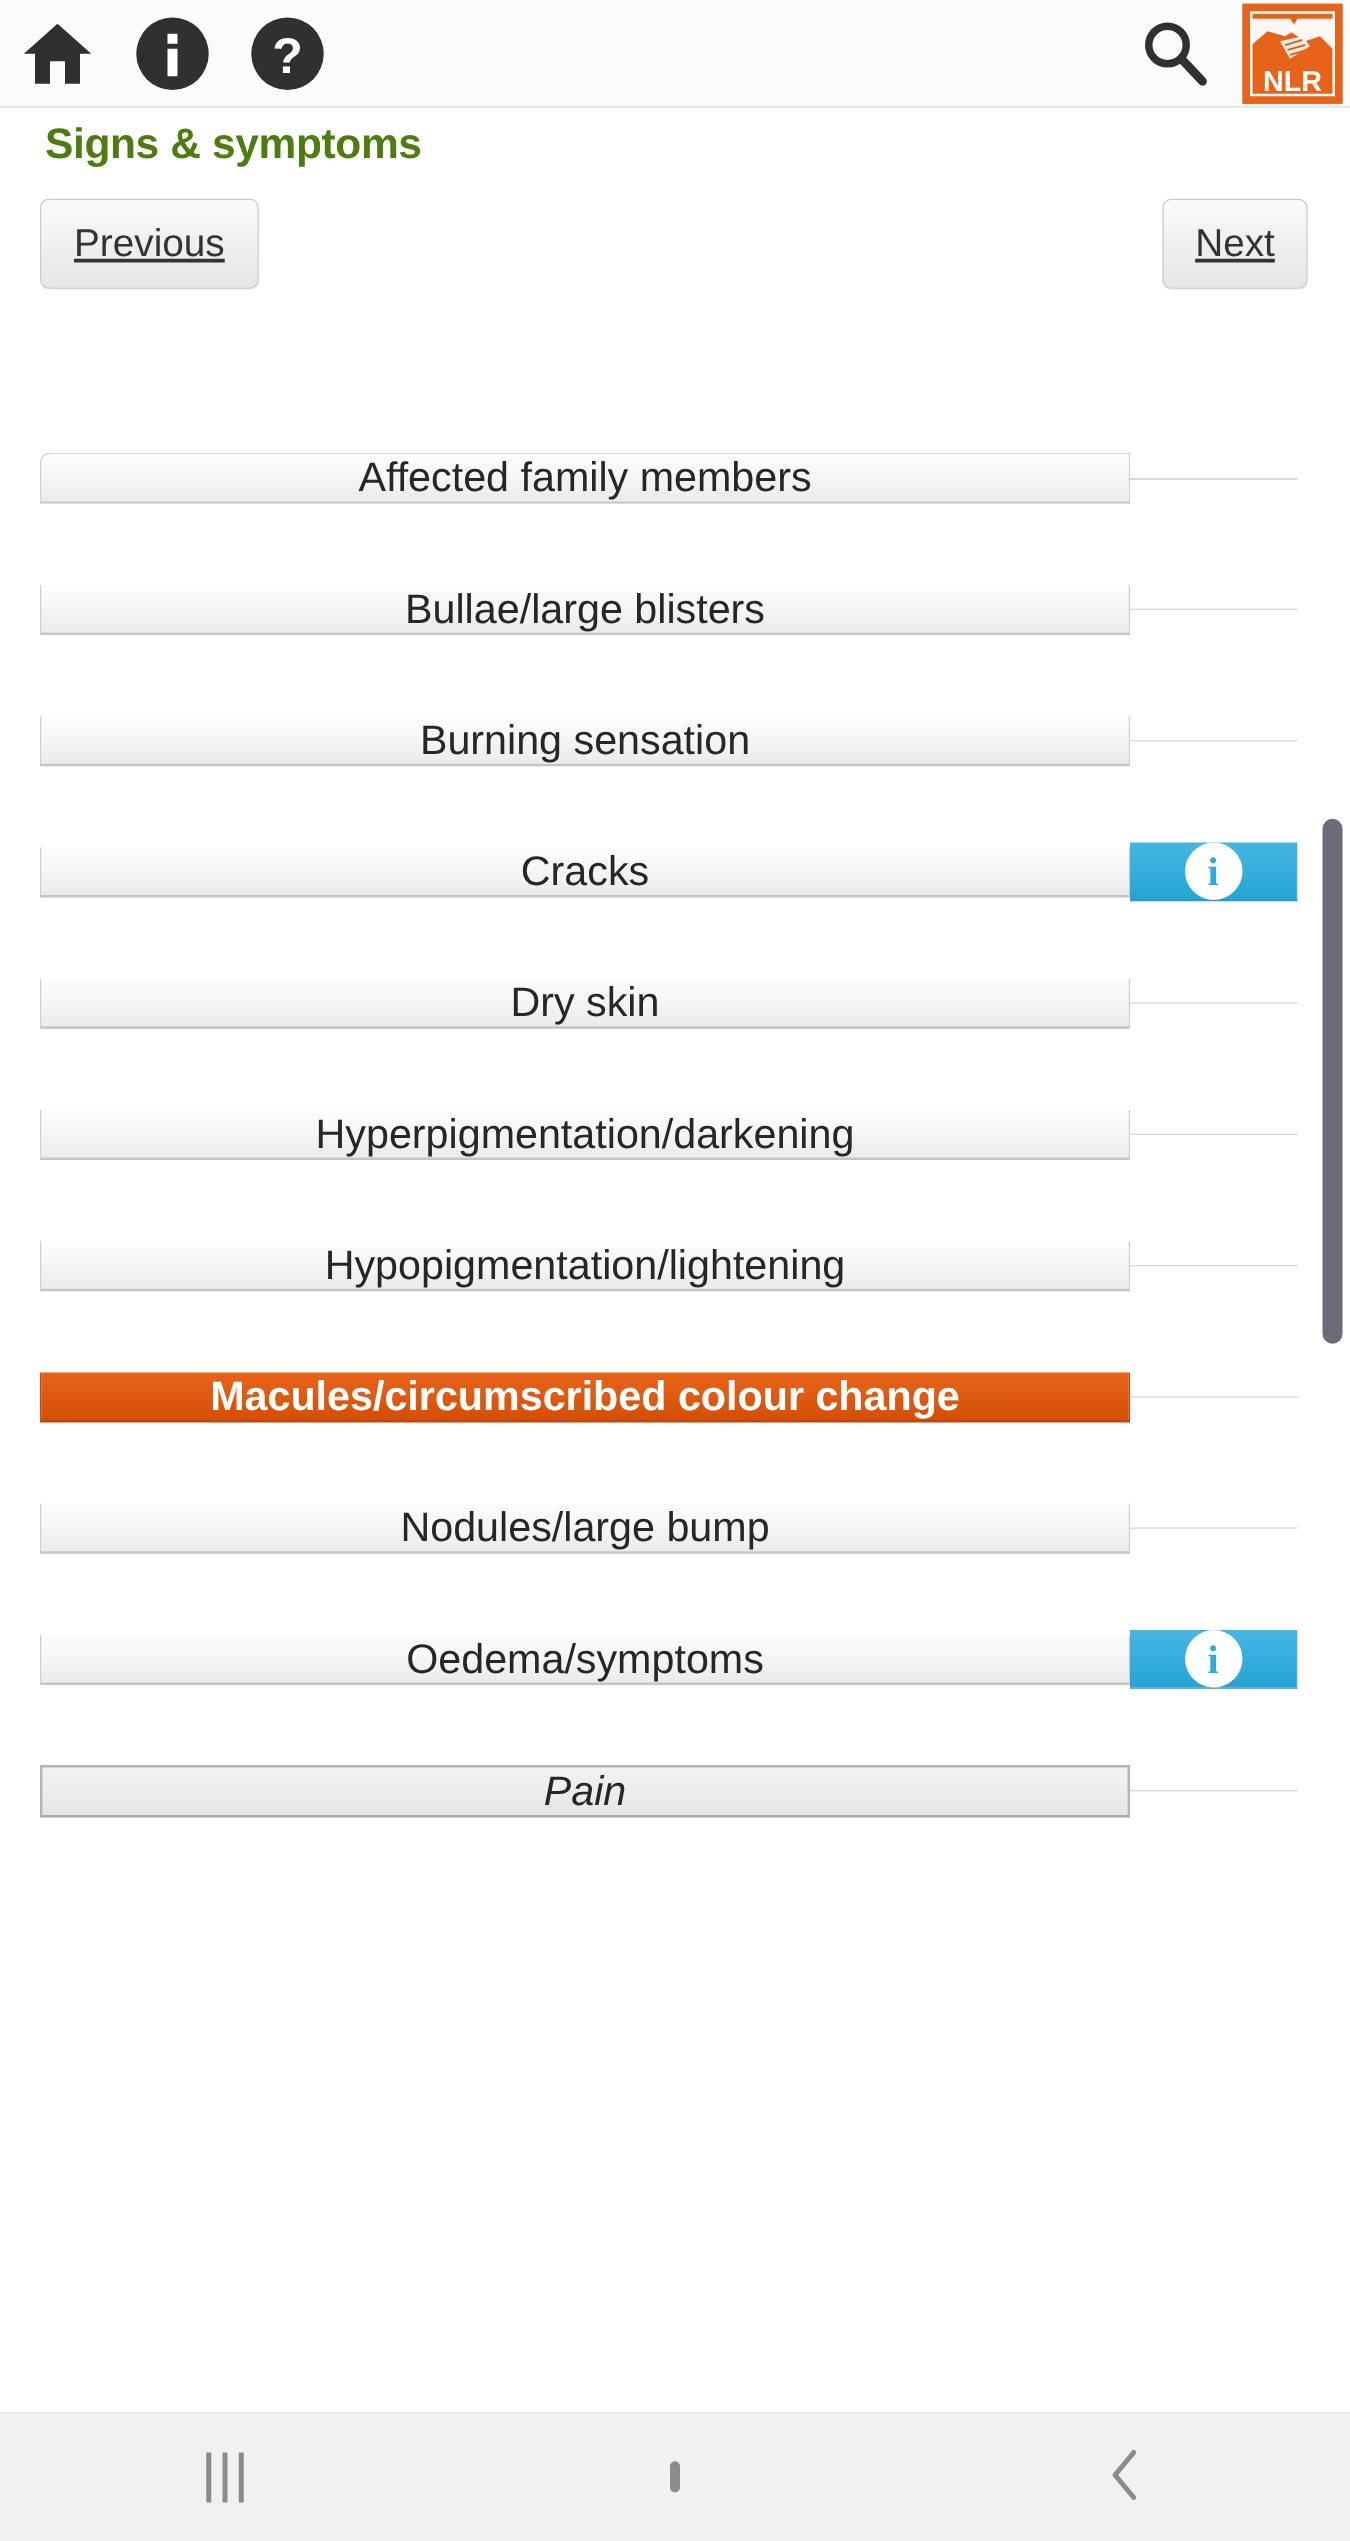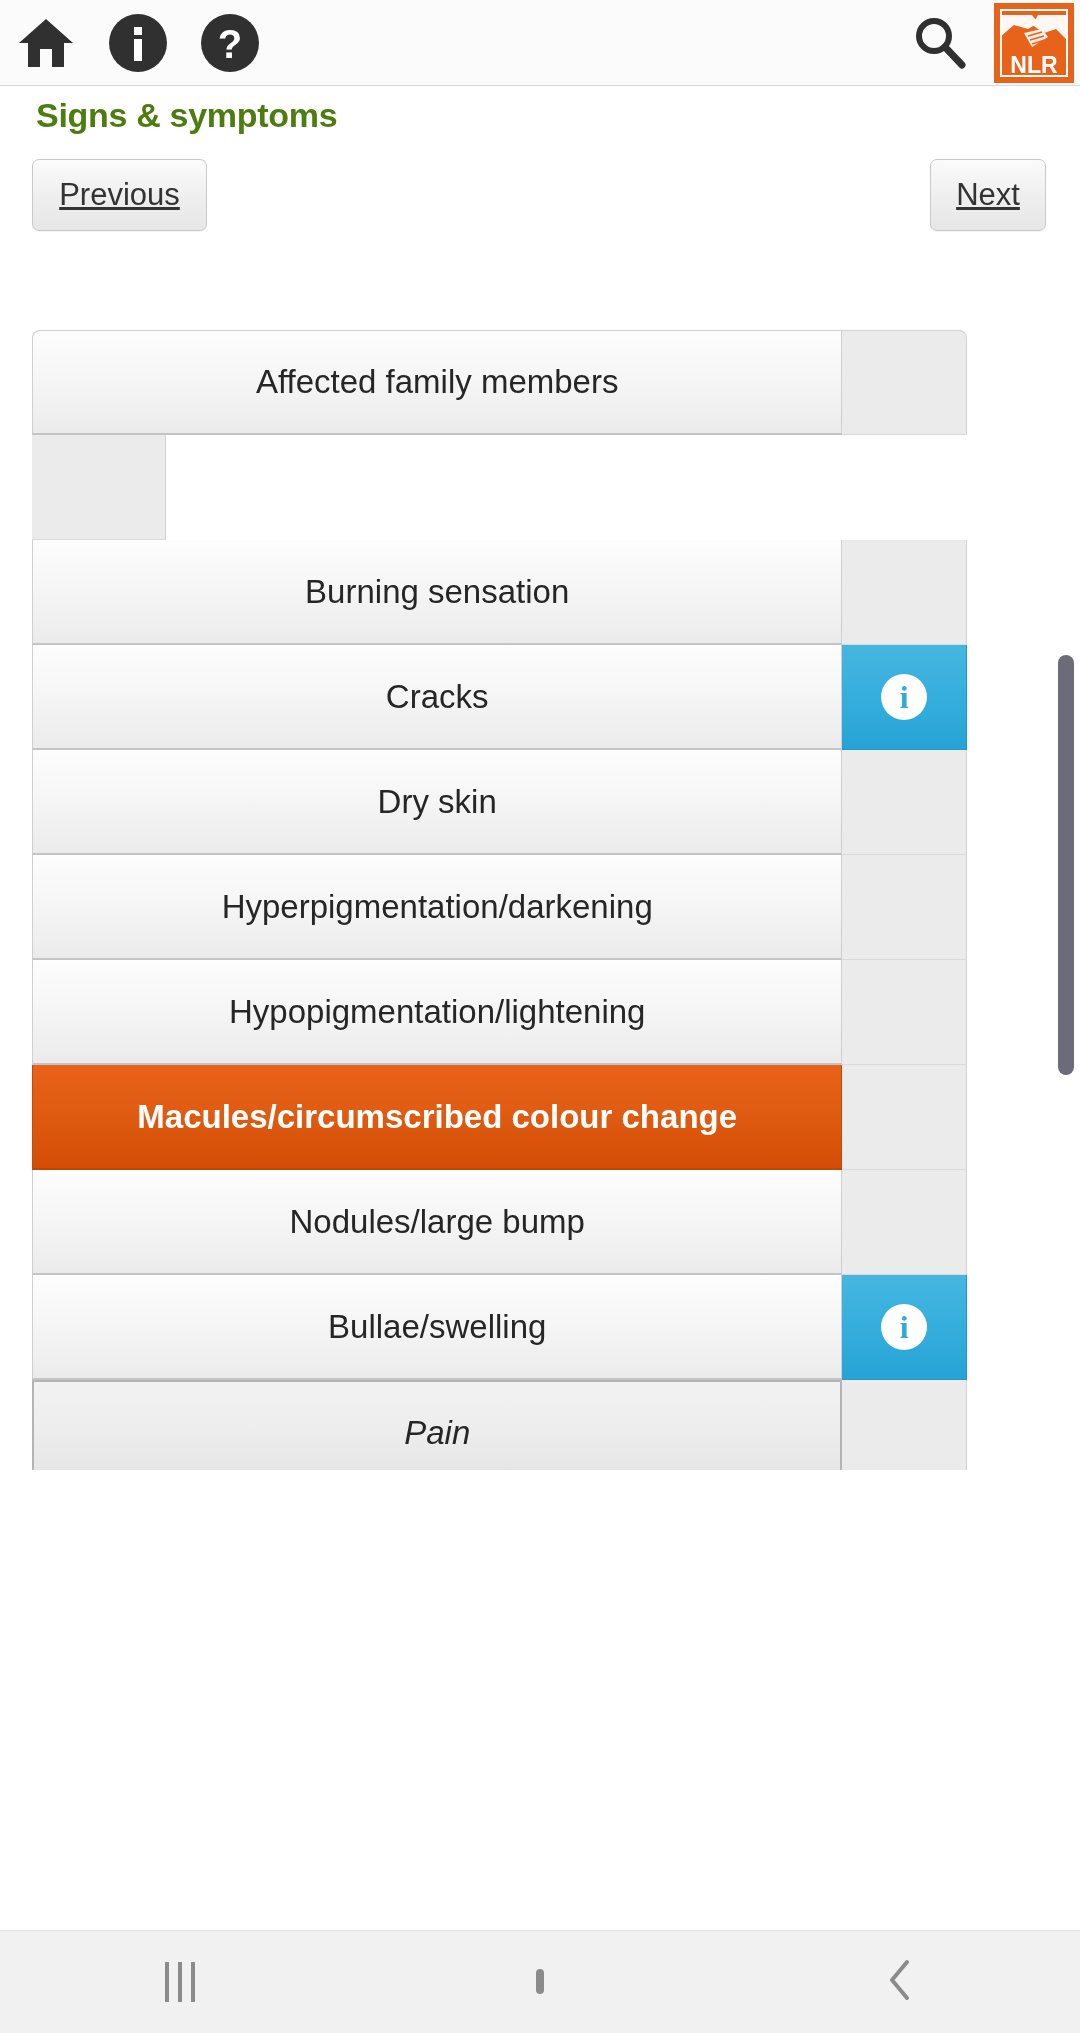--- a/index.html
+++ b/index.html
@@ -117,22 +117,23 @@
     top: 330px;
     left: 32px;
     width: 1006px;
     height: 1140px;
     overflow: hidden;
   }
   .row {
     position: relative;
     display: flex;
     height: 105px;
-    width: 935px;
-    box-sizing: border-box;
+    width: 1006px;
+    box-sizing: border-box;
+    align-items: center;
   }
   .row-label {
     width: 872px;
     box-sizing: border-box;
     background: linear-gradient(to bottom, #fdfdfd 0%, #f6f6f6 45%, #ebebeb 100%);
     border-left: 1px solid #cfcfcf;
     border-right: 1px solid #cfcfcf;
     border-bottom: 2px solid #c4c4c4;
     display: flex;
     align-items: center;
@@ -329,20 +330,21 @@
   <div class="navbtn prev">Previous</div>
   <div class="navbtn next">Next</div>
 </div>
 
 <div class="list-wrap" id="symptom-list">
     <div class="row">
       <div class="row-label">Affected family members</div>
       <div class="row-action"></div>
     </div>
     <div class="row">
+      <div class="row-label">Bullae/large blisters</div>
       <div class="row-action"></div>
     </div>
     <div class="row">
       <div class="row-label">Burning sensation</div>
       <div class="row-action"></div>
     </div>
     <div class="row has-info">
       <div class="row-label">Cracks</div>
       <div class="row-action">
         <span class="info-circle">i</span>
@@ -362,21 +364,21 @@
     </div>
     <div class="row selected">
       <div class="row-label">Macules/circumscribed colour change</div>
       <div class="row-action"></div>
     </div>
     <div class="row">
       <div class="row-label">Nodules/large bump</div>
       <div class="row-action"></div>
     </div>
     <div class="row has-info">
-      <div class="row-label">Bullae/swelling</div>
+      <div class="row-label">Oedema/symptoms</div>
       <div class="row-action">
         <span class="info-circle">i</span>
       </div>
     </div>
     <div class="row focused">
       <div class="row-label">Pain</div>
       <div class="row-action"></div>
     </div>
   </div>
 

